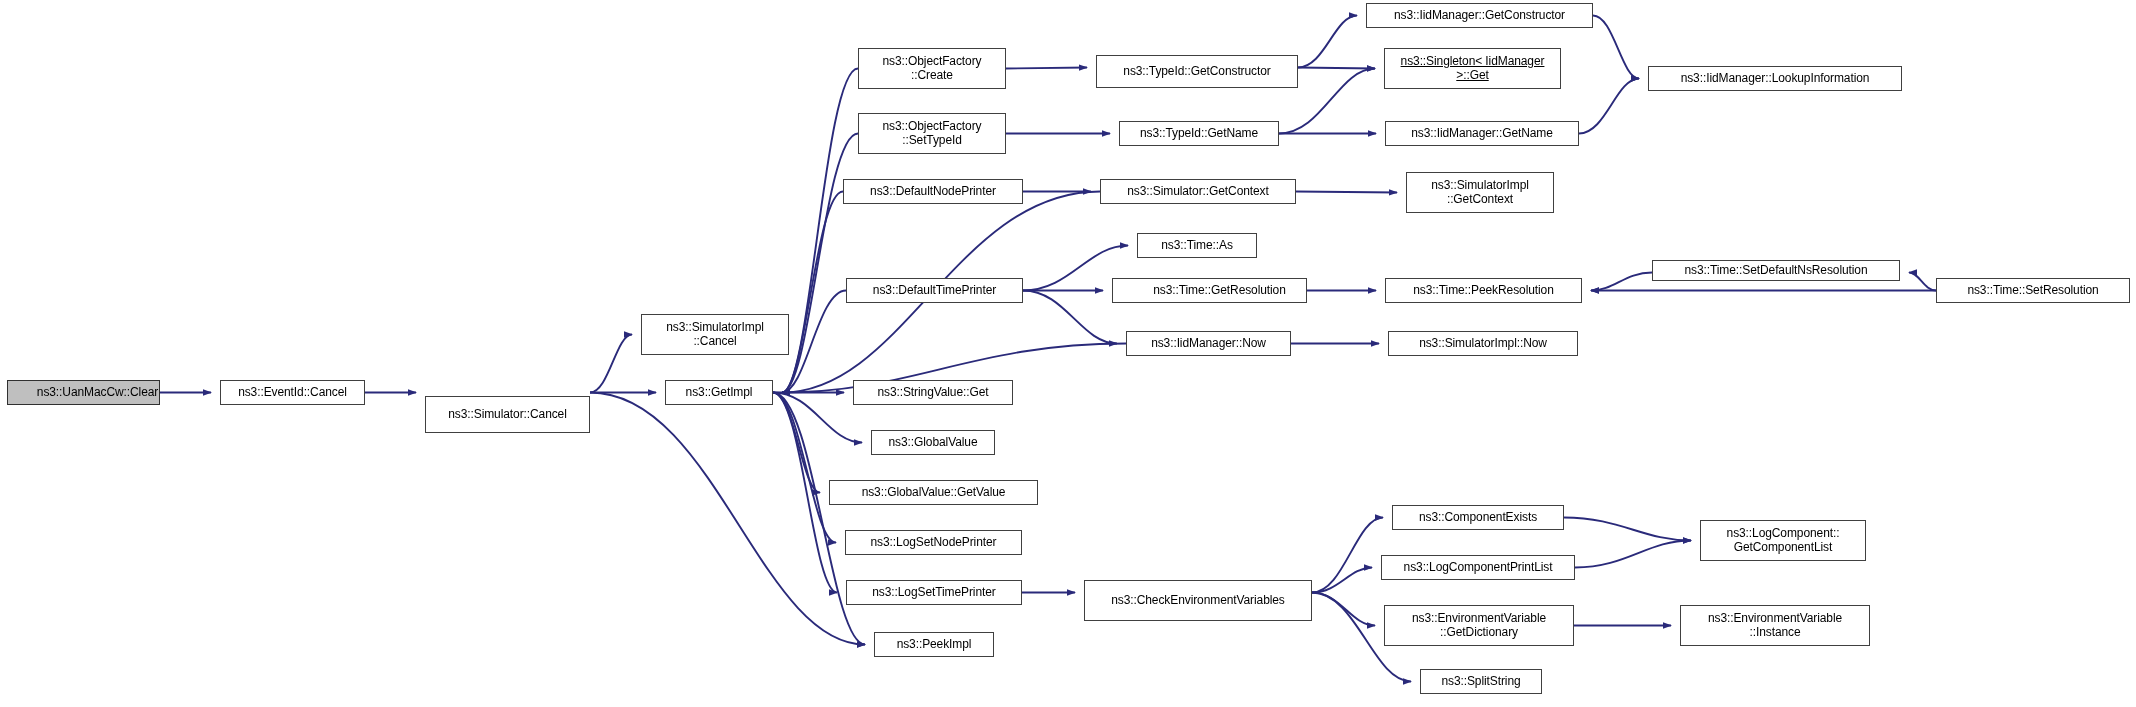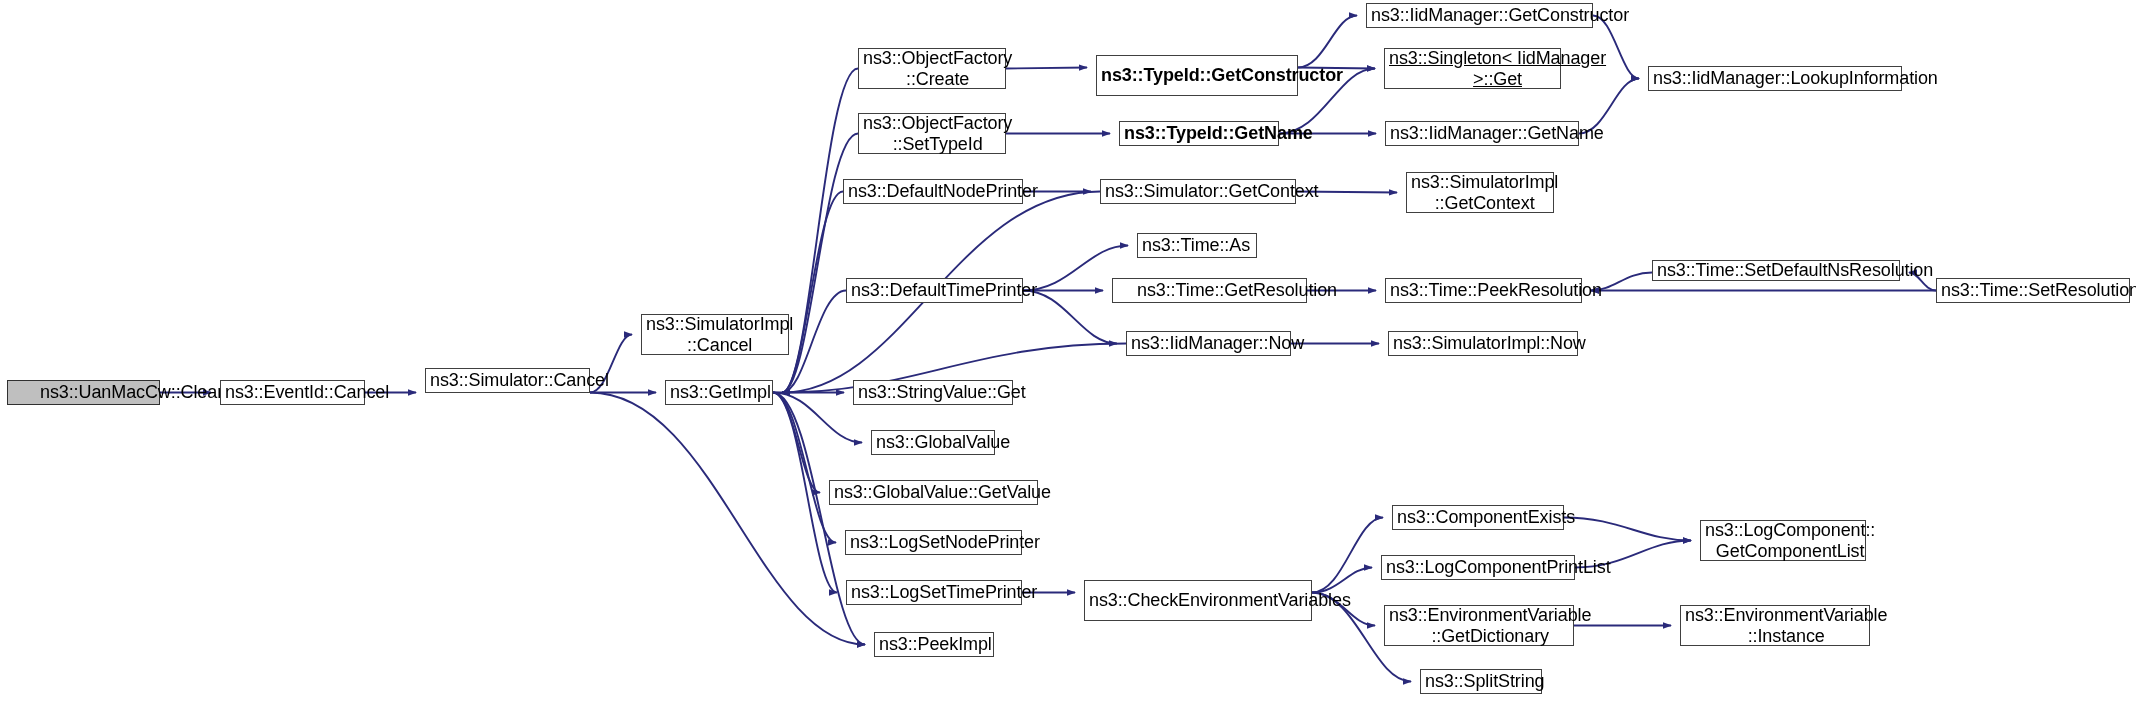--- a/index.html
+++ b/index.html
@@ -24,23 +24,24 @@
     width: 2136px;
     height: 707px;
   }
   .node {
     position: absolute;
     box-sizing: border-box;
     background: #ffffff;
     border: 1px solid #404040;
     display: flex;
     align-items: center;
+    justify-content: center;
     text-align: center;
     color: #000000;
-    font-size: 18px;
+    font-size: 12px;
     line-height: 1.15;
     letter-spacing: -0.1px;
     white-space: pre;
     z-index: 2;
   }
   .node.root {
     background: #bfbfbf;
     border-color: #303030;
   }
   .node-label {
@@ -100,38 +101,38 @@
         <path d="M1312,592.5 C1340.35,592.5 1351.06,625.5 1375,625.5" marker-end="url(#arrow)"></path>
         <path d="M1312,592.5 C1356.55,592.5 1373.38,681.5 1411,681.5" marker-end="url(#arrow)"></path>
         <path d="M1564,517.5 C1621.15,517.5 1642.74,540.5 1691,540.5" marker-end="url(#arrow)"></path>
         <path d="M1575,567.5 C1627.2,567.5 1646.92,540.5 1691,540.5" marker-end="url(#arrow)"></path>
         <path d="M1574,625.5 L1671,625.5" marker-end="url(#arrow)"></path>
       </g>
   </svg>
   <div id="node-layer">
       <div class="node root" style="left: 7px; top: 380px; width: 153px; height: 25px; padding-left: 28px;"><span class="node-label">ns3::UanMacCw::Clear</span></div>
       <div class="node" style="left: 220px; top: 380px; width: 145px; height: 25px;"><span class="node-label">ns3::EventId::Cancel</span></div>
-      <div class="node" style="left: 425px; top: 368px; width: 165px; height: 25px;"><span class="node-label">ns3::Simulator::Cancel</span></div>
+      <div class="node" style="left: 425px; top: 396px; width: 165px; height: 37px;"><span class="node-label">ns3::Simulator::Cancel</span></div>
       <div class="node" style="left: 641px; top: 314px; width: 148px; height: 41px;"><span class="node-label">ns3::SimulatorImpl
 ::Cancel</span></div>
       <div class="node" style="left: 665px; top: 380px; width: 108px; height: 25px;"><span class="node-label">ns3::GetImpl</span></div>
       <div class="node" style="left: 858px; top: 48px; width: 148px; height: 41px;"><span class="node-label">ns3::ObjectFactory
 ::Create</span></div>
       <div class="node" style="left: 858px; top: 113px; width: 148px; height: 41px;"><span class="node-label">ns3::ObjectFactory
 ::SetTypeId</span></div>
       <div class="node" style="left: 843px; top: 179px; width: 180px; height: 25px;"><span class="node-label">ns3::DefaultNodePrinter</span></div>
       <div class="node" style="left: 846px; top: 278px; width: 177px; height: 25px;"><span class="node-label">ns3::DefaultTimePrinter</span></div>
       <div class="node" style="left: 853px; top: 380px; width: 160px; height: 25px;"><span class="node-label">ns3::StringValue::Get</span></div>
       <div class="node" style="left: 871px; top: 430px; width: 124px; height: 25px;"><span class="node-label">ns3::GlobalValue</span></div>
       <div class="node" style="left: 829px; top: 480px; width: 209px; height: 25px;"><span class="node-label">ns3::GlobalValue::GetValue</span></div>
       <div class="node" style="left: 845px; top: 530px; width: 177px; height: 25px;"><span class="node-label">ns3::LogSetNodePrinter</span></div>
       <div class="node" style="left: 846px; top: 580px; width: 176px; height: 25px;"><span class="node-label">ns3::LogSetTimePrinter</span></div>
       <div class="node" style="left: 874px; top: 632px; width: 120px; height: 25px;"><span class="node-label">ns3::PeekImpl</span></div>
-      <div class="node" style="left: 1096px; top: 55px; width: 202px; height: 41px; font-weight: bold;"><span class="node-label">ns3::TypeId::GetConstructor</span></div>
-      <div class="node" style="left: 1119px; top: 121px; width: 160px; height: 25px; font-weight: bold;"><span class="node-label">ns3::TypeId::GetName</span></div>
+      <div class="node" style="left: 1096px; top: 55px; width: 202px; height: 33px;"><span class="node-label">ns3::TypeId::GetConstructor</span></div>
+      <div class="node" style="left: 1119px; top: 121px; width: 160px; height: 25px;"><span class="node-label">ns3::TypeId::GetName</span></div>
       <div class="node" style="left: 1100px; top: 179px; width: 196px; height: 25px;"><span class="node-label">ns3::Simulator::GetContext</span></div>
       <div class="node" style="left: 1137px; top: 233px; width: 120px; height: 25px;"><span class="node-label">ns3::Time::As</span></div>
       <div class="node" style="left: 1112px; top: 278px; width: 195px; height: 25px; padding-left: 20px;"><span class="node-label">ns3::Time::GetResolution</span></div>
       <div class="node" style="left: 1126px; top: 331px; width: 165px; height: 25px;"><span class="node-label">ns3::IidManager::Now</span></div>
       <div class="node" style="left: 1084px; top: 580px; width: 228px; height: 41px;"><span class="node-label">ns3::CheckEnvironmentVariables</span></div>
       <div class="node" style="left: 1366px; top: 3px; width: 227px; height: 25px;"><span class="node-label">ns3::IidManager::GetConstructor</span></div>
       <div class="node" style="left: 1384px; top: 48px; width: 177px; height: 41px; text-decoration: underline;"><span class="node-label">ns3::Singleton&lt; IidManager
 &gt;::Get</span></div>
       <div class="node" style="left: 1385px; top: 121px; width: 194px; height: 25px;"><span class="node-label">ns3::IidManager::GetName</span></div>
       <div class="node" style="left: 1406px; top: 172px; width: 148px; height: 41px;"><span class="node-label">ns3::SimulatorImpl

